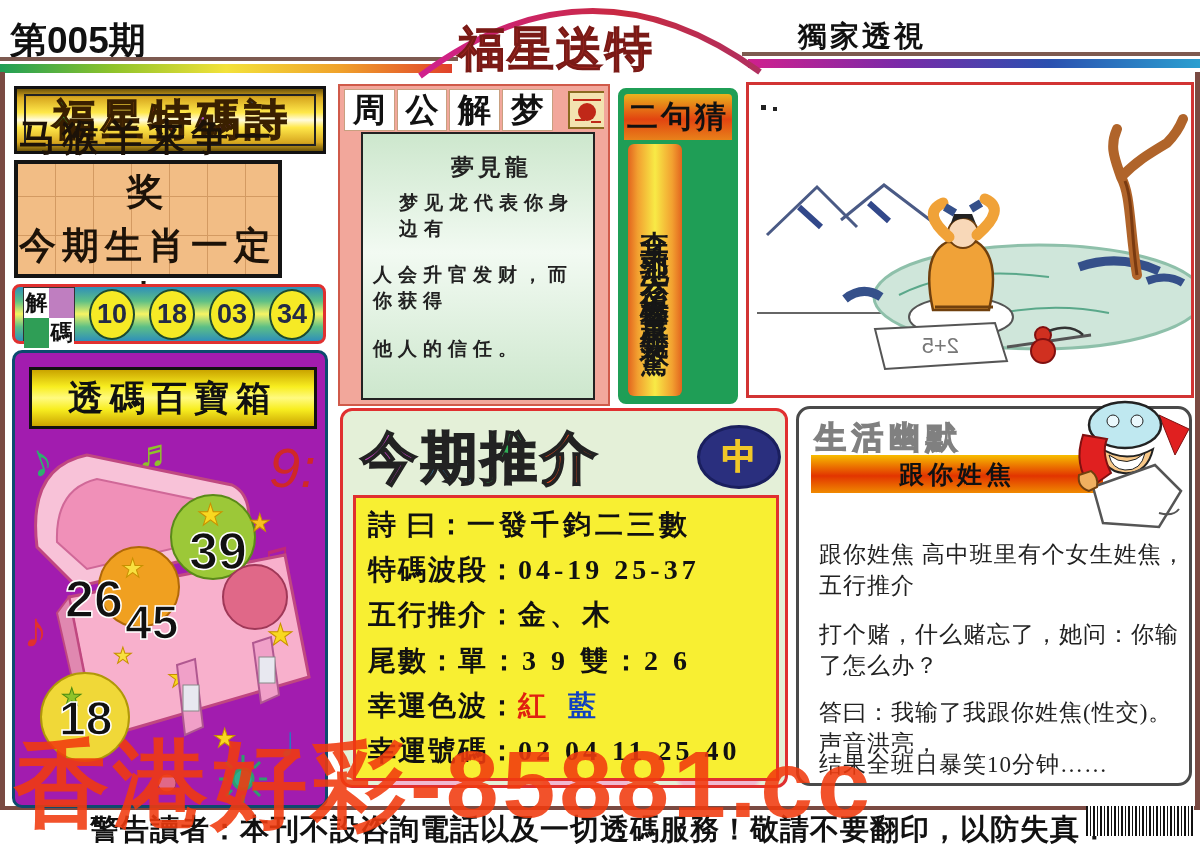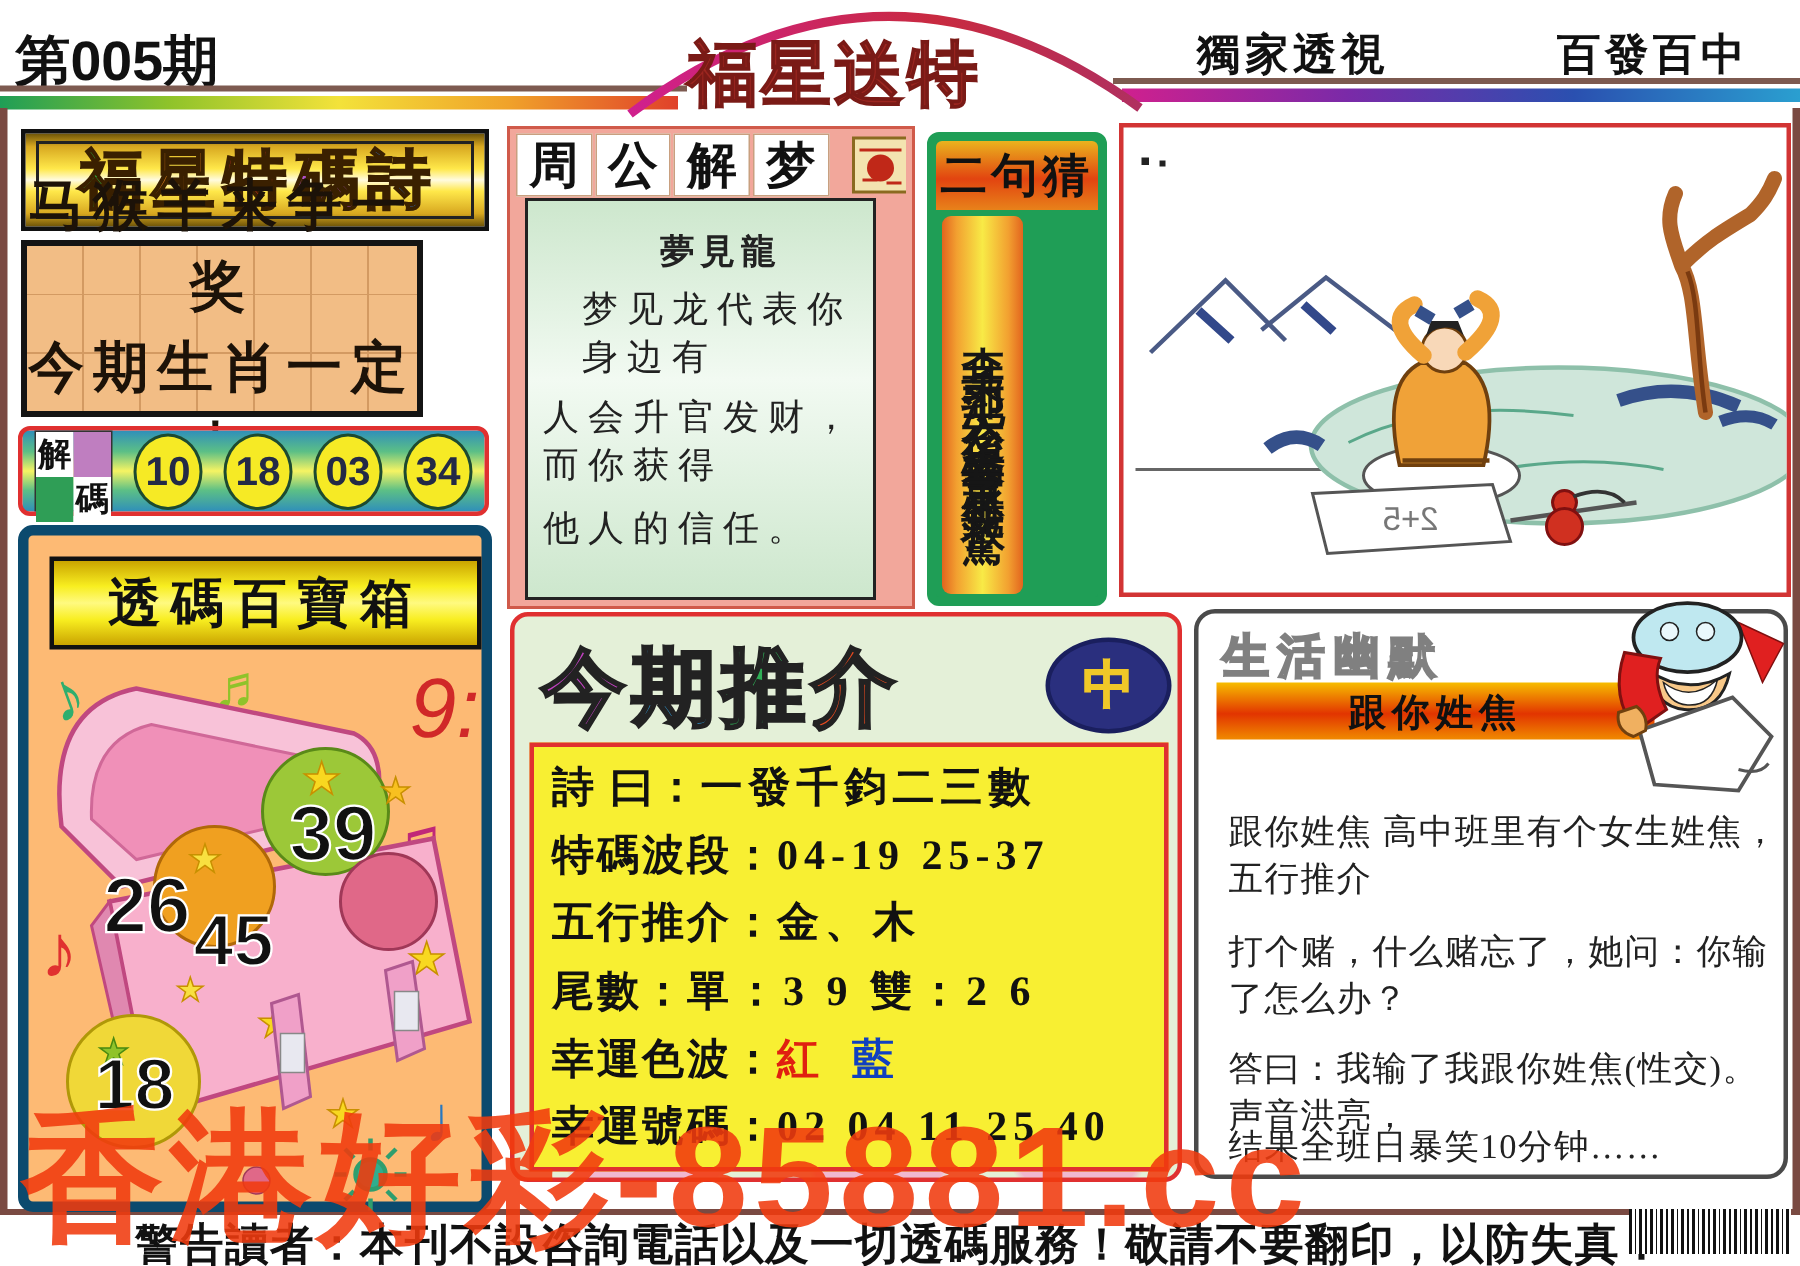--- a/index.html
+++ b/index.html
@@ -35,33 +35,33 @@
   
   .decode{border:3px solid #e03030;border-radius:8px;box-sizing:border-box;
       background:linear-gradient(180deg,#2f8fba 0%,#5cbf86 26%,#f6f463 50%,#5cbf86 74%,#2f8fba 100%);
       display:flex;align-items:center;gap:14px;padding:0 8px;}
   .decode-grid{width:56px;height:52px;display:grid;grid-template-columns:1fr 1fr;grid-template-rows:1fr 1fr;
       border:1px solid #333;}
   .dg{display:flex;align-items:center;justify-content:center;font-size:22px;font-weight:bold;color:#111;}
   .ball{width:47px;height:47px;border-radius:50%;background:#f6ea25;border:2px solid #1d4a30;
       display:flex;align-items:center;justify-content:center;font-size:27px;font-weight:bold;color:#232a46;}
   
-  .treasure{border:7px solid #0c4a6e;border-radius:10px;background:#fdba74;box-sizing:border-box;}
+  .treasure{border:3px solid #0c4a6e;border-radius:10px;background:#a21caf;box-sizing:border-box;}
   .tre-banner{border:3px solid #111;background:linear-gradient(180deg,#caa400,#f8ee20 30%,#fffa80 50%,#f8ee20 70%,#caa400);
       display:flex;align-items:center;justify-content:center;}
   .tre-banner span{font-size:35px;font-weight:bold;color:#111;letter-spacing:7px;}
   
   .dream{background:#f2a79b;border:2px solid #d05a4a;box-sizing:border-box;}
   .dream-head{display:flex;align-items:center;gap:2px;padding:3px 4px 0 4px;}
   .dh-cell{width:52px;height:40px;background:#fff;border:1px solid #c8a080;display:flex;align-items:center;
       justify-content:center;font-size:33px;font-weight:bold;color:#111;font-family:"Liberation Serif",serif;}
   .dream-body{background:linear-gradient(180deg,#cde7cd 0%,#f2faf2 45%,#cde7cd 100%);
       border:2px solid #222;box-sizing:border-box;}
   .dream-heading{font-size:23px;font-weight:bold;color:#222;letter-spacing:4px;}
-  .dream-line{font-size:24px;color:#222;letter-spacing:6px;font-family:"Liberation Serif",serif;}
+  .dream-line{font-size:19px;color:#222;letter-spacing:6px;font-family:"Liberation Serif",serif;font-weight:bold;}
   
   .twop{border:6px solid #1f9e56;border-radius:8px;background:#1f9e56;box-sizing:border-box;}
   .twop-title{height:46px;background:linear-gradient(180deg,#eab31e 0%,#e24410 55%,#e8821a 100%);
       display:flex;align-items:center;justify-content:center;border-radius:4px 4px 0 0;}
   .twop-title span{font-size:31px;font-weight:bold;color:#111;letter-spacing:3px;}
   .twop-body{margin:4px;border-radius:6px;height:252px;
       background:linear-gradient(90deg,#e2641e 0%,#f2a030 18%,#f8ea46 50%,#f2a030 82%,#e2641e 100%);
       writing-mode:vertical-rl;display:flex;justify-content:center;padding:10px 0;box-sizing:border-box;}
   .twop-col{font-size:29px;font-weight:bold;color:#161616;letter-spacing:9px;
       font-family:"Liberation Serif",serif;margin:0 7px;}
@@ -112,21 +112,20 @@
         <stop offset="0" stop-color="#d0208e"></stop>
           <stop offset="0.6" stop-color="#c82a40"></stop>
         <stop offset="1" stop-color="#b03060"></stop>
       </linearGradient>
     </defs>
     <path d="M5,76 Q175,-52 345,72" fill="none" stroke="url(#arcg)" stroke-width="6"></path>
   </svg>
   <div class="abs main-title" style="left:458px;top:18px;">福星送特</div>
 
   <div class="abs slogan" style="left:798px;top:17px;">獨家透視</div>
-  <div class="abs slogan" style="left:1038px;top:17px;">百發百中</div>
 
   <div class="abs frame-line" style="left:0;top:72px;width:5px;height:738px;"></div>
   <div class="abs frame-line" style="left:1195px;top:72px;width:5px;height:738px;"></div>
   <div class="abs frame-line" style="left:0;top:806px;width:1200px;height:4px;"></div>
 
   <div class="abs gold blackbox" style="left:14px;top:86px;width:312px;height:68px;">
     <div class="gold-inner">
       <span class="ftc" style="color:#2fae3e;">福</span>
       <span class="ftc" style="color:#f08a1e;">星</span>
       <span class="ftc" style="color:#e03028;">特</span>
@@ -210,21 +209,21 @@
       <div class="dh-cell">周</div>
       <div class="dh-cell">公</div>
       <div class="dh-cell">解</div>
       <div class="dh-cell">梦</div>
       <svg width="40" height="40" style="margin-left:12px;">
         <rect x="2" y="2" width="36" height="36" fill="#f3e3b0" stroke="#8a6a20" stroke-width="2"></rect>
         <circle cx="20" cy="22" r="9" fill="#c02818"></circle>
         <path d="M6,10 h28 M8,30 h10 M24,32 h10" stroke="#c02818" stroke-width="2"></path>
       </svg>
     </div>
-    <div class="dream-body abs" style="left:10px;top:46px;width:234px;height:268px;">
+    <div class="dream-body abs" style="left:21px;top:46px;width:234px;height:268px;">
       <div class="dream-heading abs" style="left:88px;top:18px;">夢見龍</div>
       <div class="dream-line abs" style="left:36px;top:56px;">梦见龙代表你身边有</div>
       <div class="dream-line abs" style="left:10px;top:128px;">人会升官发财，而你获得</div>
       <div class="dream-line abs" style="left:10px;top:202px;">他人的信任。</div>
     </div>
   </div>
 
   <div class="abs twop" style="left:618px;top:88px;width:120px;height:316px;">
     <div class="twop-title">
       <span>二句猜</span>

